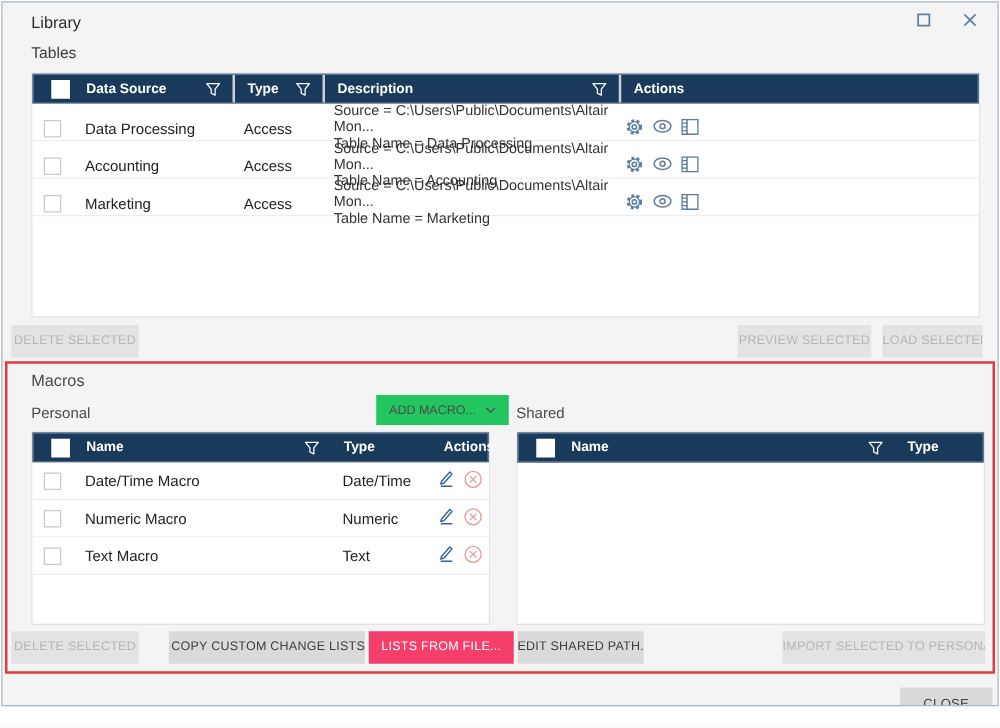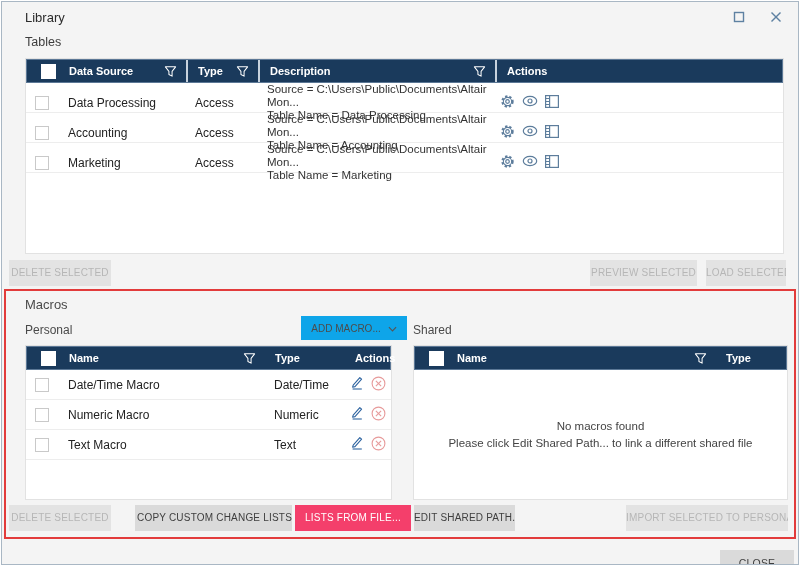--- a/index.html
+++ b/index.html
@@ -36,21 +36,21 @@
 
   
   .btn {
     position:absolute; height:26px; line-height:26px; text-align:center;
     font-size:10px; letter-spacing:.2px; white-space:nowrap; overflow:hidden; cursor:default;
   }
   .btn.disabled { background:#e3e3e3; color:#b6b6b6; }
   .btn.gray { background:#dadada; color:#3e3e3e; }
   .btn.pink { background:#f43f6b; color:#ffffff; }
   .addmacro {
-    position:absolute; height:24px; background:#0ea5e9; color:#4c4c4c;
+    position:absolute; height:24px; background:#22c55e; color:#4c4c4c;
     font-size:10px; display:flex; align-items:center; justify-content:center; gap:7px; cursor:default;
   }
 
   .annotation { position:absolute; border:2px solid #e23b3b; pointer-events:none; }
 
   .empty-state {
     position:absolute; left:0; right:0; top:24px; bottom:0;
     display:flex; flex-direction:column; align-items:center; justify-content:center;
     font-size:11.5px; color:#444; line-height:17px; text-align:center;
   }
@@ -305,24 +305,20 @@
         </div>
       <div class="hcell">
         <span>Name</span>
         <span class="filter">
           <svg width="13" height="13" viewBox="0 0 14 14">
               <path d="M1.5 2 L12.5 2 L8.7 6.8 L8.7 12 L5.3 10.3 L5.3 6.8 Z" fill="none" stroke="#fff" stroke-width="1.1" stroke-linejoin="round"></path>
             </svg>
         </span>
       </div>
       <div class="hcell">Type</div>
-    </div>
-    <div class="empty-state">
-      <div>No macros found</div>
-      <div>Please click Edit Shared Path... to link a different shared file</div>
     </div>
   </div>
 
   <div class="btn disabled" style="left:7px; top:503px; width:102px;">DELETE SELECTED</div>
   <div class="btn gray" style="left:133px; top:503px; width:157px;text-align:right;">COPY CUSTOM CHANGE LISTS</div>
   <div class="btn pink" style="left:293px; top:503px; width:116px;">LISTS FROM FILE...</div>
   <div class="btn gray" style="left:412px; top:503px; width:101px;">EDIT SHARED PATH...</div>
   <div class="btn disabled" style="left:624px; top:503px; width:162px;">IMPORT SELECTED TO PERSONAL</div>
 
   <div class="btn gray" style="left:718px; top:548px; width:74px; font-size:10.5px;">CLOSE</div>

